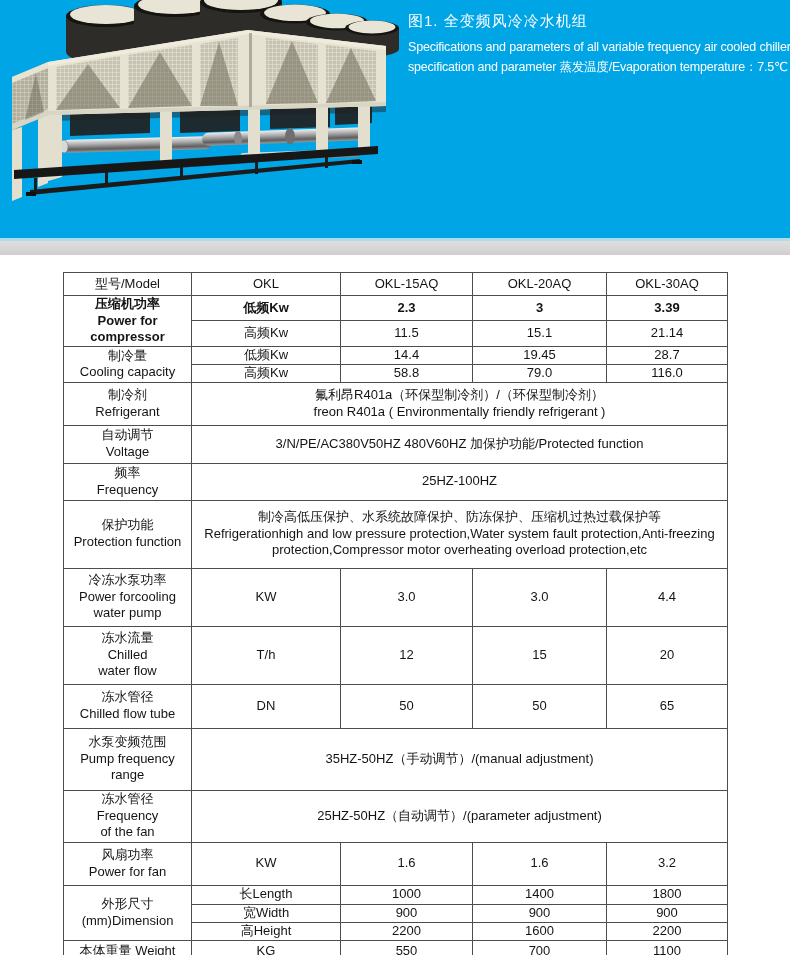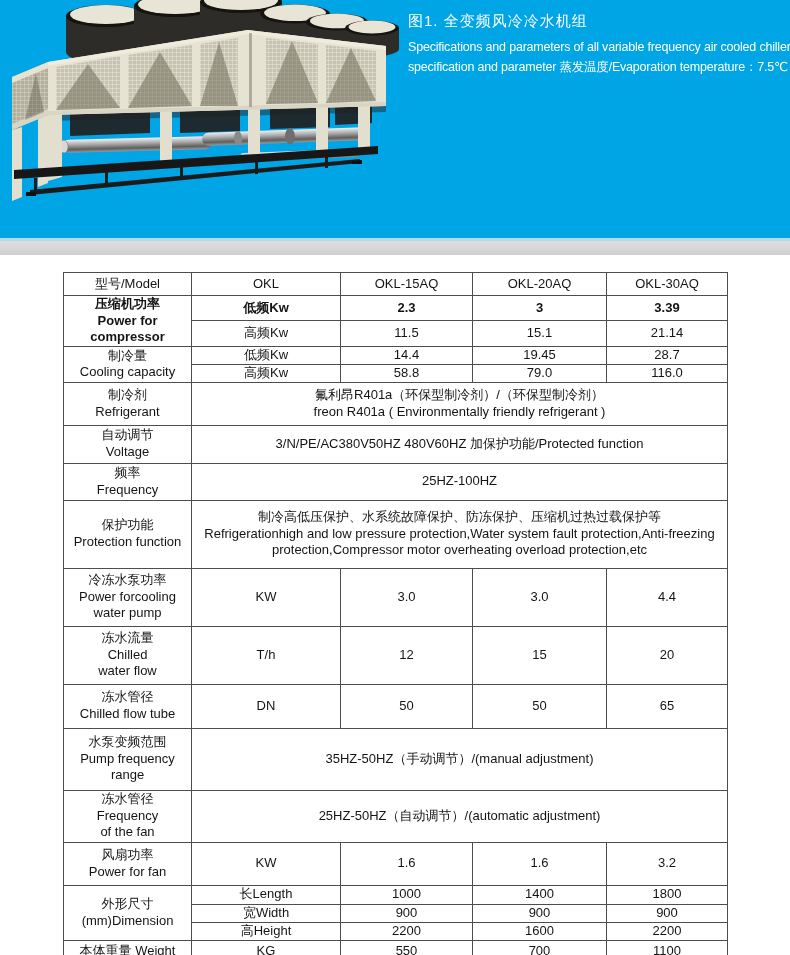--- a/index.html
+++ b/index.html
@@ -372,21 +372,21 @@
             <div>35HZ-50HZ（手动调节）/(manual adjustment)</div>
           </td>
         </tr>
         <tr style="height: 52px;">
           <td>
             <div>冻水管径</div>
             <div>Frequency</div>
             <div>of the fan</div>
           </td>
           <td colspan="4">
-            <div>25HZ-50HZ（自动调节）/(automatic adjustment)</div>
+            <div>25HZ-50HZ（自动调节）/(parameter adjustment)</div>
           </td>
         </tr>
         <tr style="height: 43px;">
           <td>
             <div>风扇功率</div>
             <div>Power for fan</div>
           </td>
           <td>
             <div>KW</div>
           </td>

